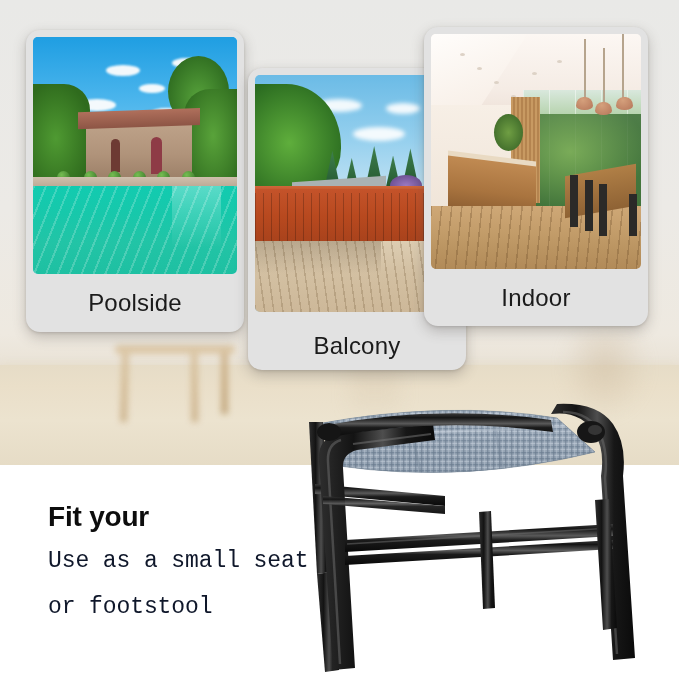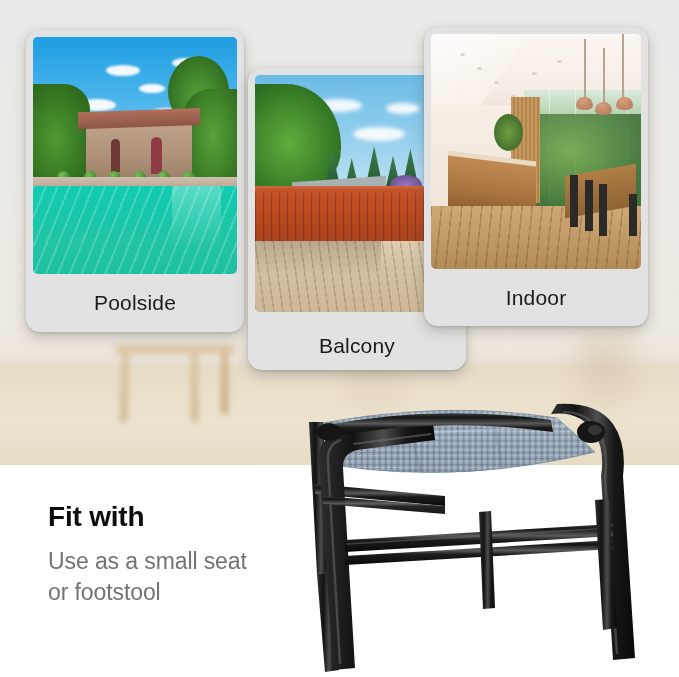--- a/index.html
+++ b/index.html
@@ -85,21 +85,21 @@
     position: absolute;
     left: 7px; top: 7px; right: 7px;
     border-radius: 5px;
     overflow: hidden;
   }
   .card .caption {
     position: absolute;
     left: 0; right: 0; bottom: 0;
     display: flex; align-items: center; justify-content: center;
     color: #1b1b1b;
-    font-size: 21px;
+    font-size: 24px;
     letter-spacing: .2px;
   }
 
   #card-pool   { left: 26px;  top: 30px;  width: 218px; height: 302px; }
   #card-pool .photo    { height: 237px; }
   #card-pool .caption  { height: 58px; }
 
   #card-balcony{ left: 248px; top: 68px;  width: 218px; height: 302px; }
   #card-balcony .photo   { height: 237px; }
   #card-balcony .caption { height: 48px; }
@@ -314,21 +314,21 @@
   .head1 {
     font-size: 28px; font-weight: bold; color: #0d0d0d;
     line-height: 34px; letter-spacing: -.2px;
   }
   .head2 {
     font-size: 28px; font-weight: bold; font-style: italic; color: #0d0d0d;
     line-height: 36px; letter-spacing: -.2px;
   }
   .sub {
     margin-top: 12px;
-    font-size: 23px; color: #737373; line-height: 31px; letter-spacing: -.1px;
+    font-size: 23px; color: #0f172a; line-height: 31px; letter-spacing: -.1px; font-family: Liberation Mono, monospace;
   }
 </style>
 </head>
 <body>
 
 <div id="stage">
 
   <div class="bg-scene">
     <div class="bg-wall"></div>
     <div class="bg-floorline"></div>
@@ -515,18 +515,18 @@
 
       <path d="M300,108 L314,107 L322,236 L308,238 Z" fill="url(#metalv)"></path>
 
       <ellipse cx="34" cy="40" rx="12" ry="9" fill="#151515"></ellipse>
       <ellipse cx="296" cy="40" rx="14" ry="11" fill="#161616"></ellipse>
       <ellipse cx="300" cy="38" rx="7" ry="5" fill="#4b4b4b" opacity=".6"></ellipse>
     </svg>
   </div>
 
   <div class="txt-block">
-    <div class="head1">Fit with</div>
+    <div class="head1">Fit your</div>
     <div class="sub">Use as a small seat</div>
-    <div class="sub" style="margin-top:0;">or footstool</div>
+    <div class="sub" style="margin-top:15px;">or footstool</div>
   </div>
 
 </div>
 
 </body></html>

